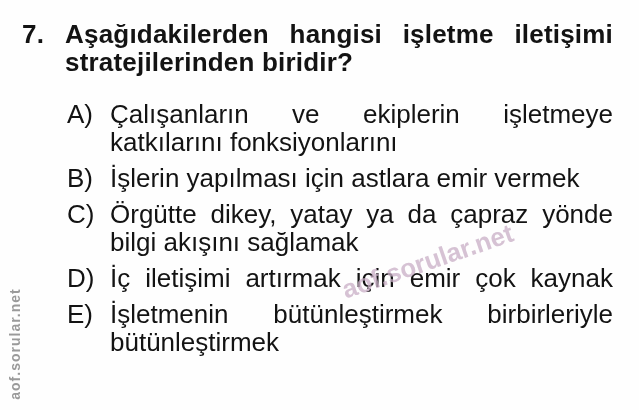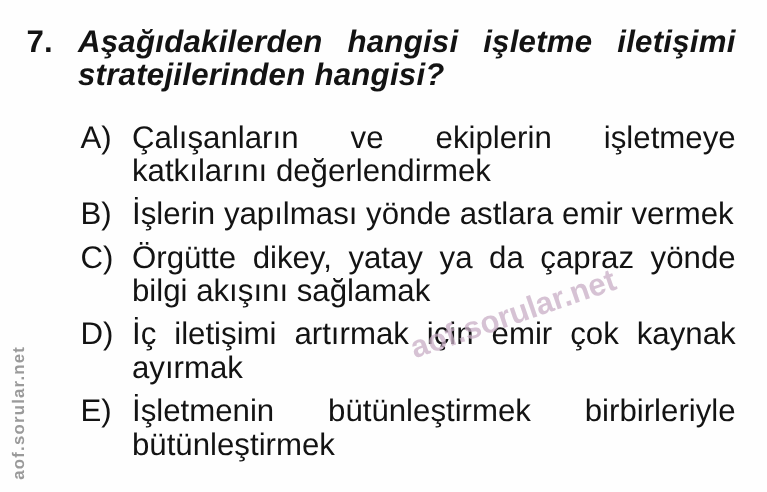--- a/index.html
+++ b/index.html
@@ -15,21 +15,21 @@
   }
   .question {
     display: flex;
     padding: 20px 26px 0 22px;
     font-weight: bold;
     font-size: 26px;
     line-height: 28px;
     letter-spacing: 0.2px;
   }
   .qnum { width: 43px; flex-shrink: 0; }
-  .qtext { flex: 1; min-width: 0; font-style: italic; }
+  .qtext { flex: 1; min-width: 0; }
   .line { display: block; }
   .just { text-align: justify; text-align-last: justify; }
   .options { margin: 24px 26px 0 67px; font-size: 26px; line-height: 28px; }
   .opt { display: flex; margin-bottom: 8px; }
   .letter { width: 43px; flex-shrink: 0; }
   .otext { flex: 1; min-width: 0; }
   .watermark-diagonal {
     position: absolute;
     left: 338px;
     top: 246px;
@@ -64,54 +64,53 @@
 <div class="page">
 
   <div class="watermark-vertical" style="color: rgb(154, 154, 154);">aof.sorular.net</div>
 
   <div class="watermark-diagonal" style="color: rgb(201, 175, 198);">aof.sorular.net</div>
 
   <div class="question">
     <div class="qnum">7.</div>
     <div class="qtext">
       <div class="line just">Aşağıdakilerden hangisi işletme iletişimi</div>
-      <div class="line">stratejilerinden hangisi?</div>
+      <div class="line">stratejilerinden biridir?</div>
     </div>
   </div>
 
   <div class="options">
 
     <div class="opt">
       <div class="letter">A)</div>
       <div class="otext">
         <div class="line just">Çalışanların ve ekiplerin işletmeye</div>
-        <div class="line">katkılarını değerlendirmek</div>
+        <div class="line">katkılarını fonksiyonlarını</div>
       </div>
     </div>
 
     <div class="opt">
       <div class="letter">B)</div>
       <div class="otext">
-        <div class="line">İşlerin yapılması yönde astlara emir vermek</div>
+        <div class="line">İşlerin yapılması için astlara emir vermek</div>
       </div>
     </div>
 
     <div class="opt">
       <div class="letter">C)</div>
       <div class="otext">
         <div class="line just">Örgütte dikey, yatay ya da çapraz yönde</div>
         <div class="line">bilgi akışını sağlamak</div>
       </div>
     </div>
 
     <div class="opt">
       <div class="letter">D)</div>
       <div class="otext">
         <div class="line just">İç iletişimi artırmak için emir çok kaynak</div>
-        <div class="line">ayırmak</div>
       </div>
     </div>
 
     <div class="opt">
       <div class="letter">E)</div>
       <div class="otext">
         <div class="line just">İşletmenin bütünleştirmek birbirleriyle</div>
         <div class="line">bütünleştirmek</div>
       </div>
     </div>

